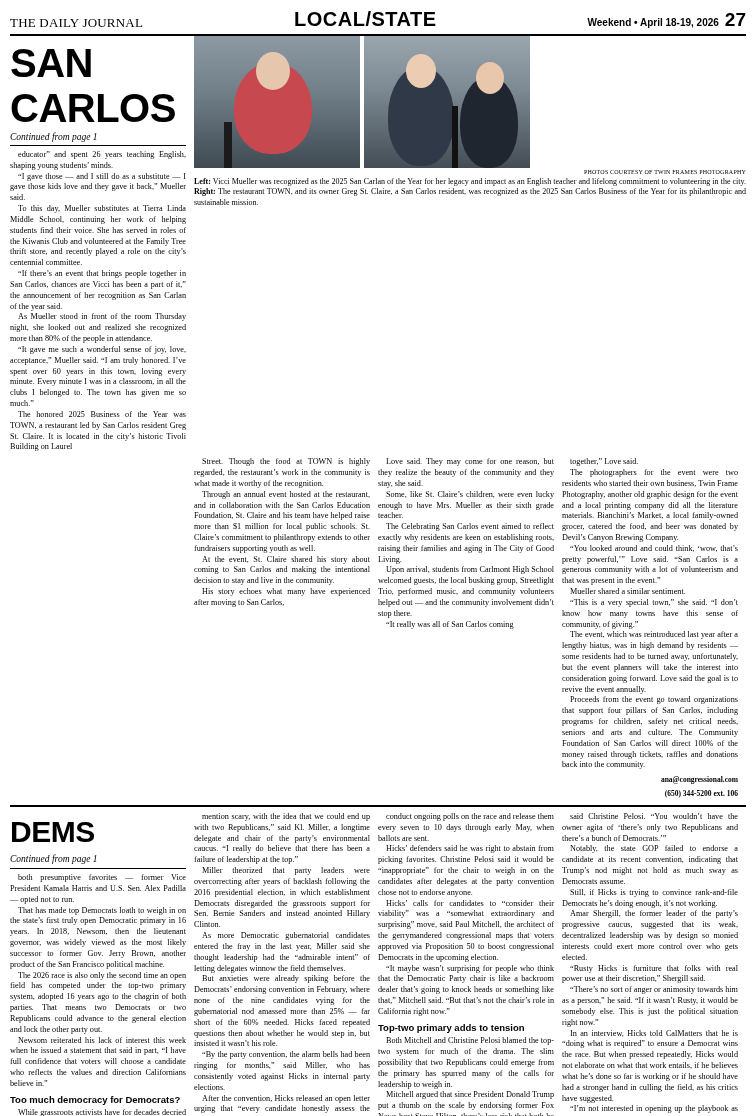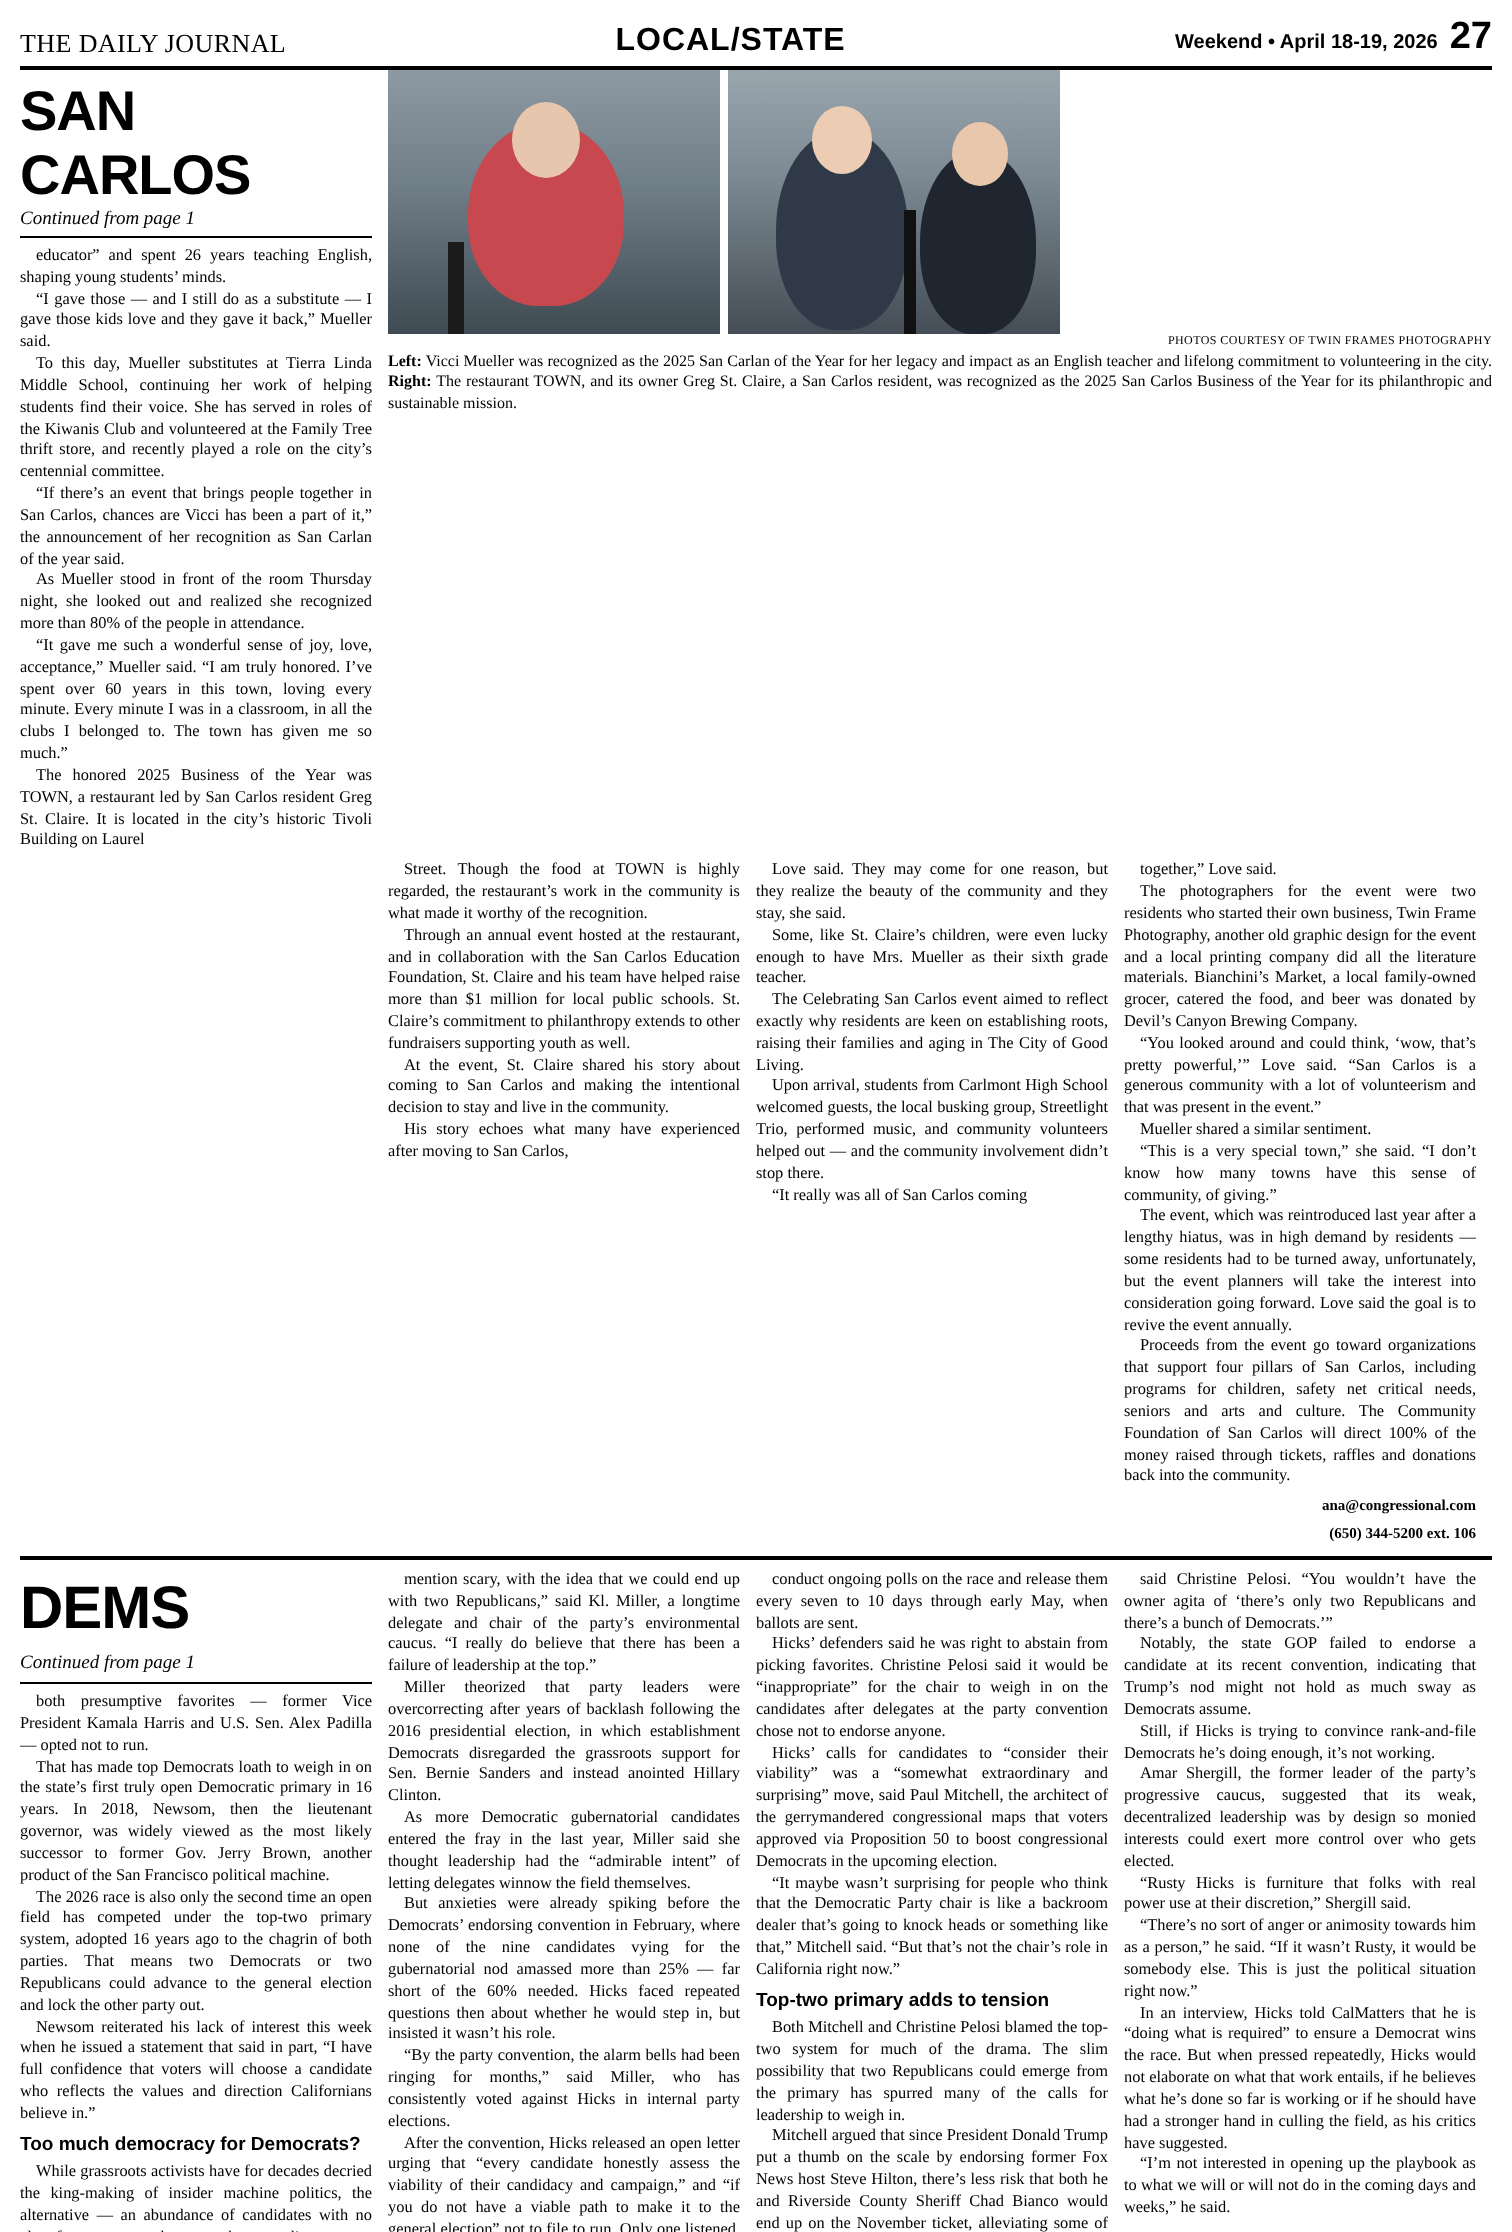--- a/index.html
+++ b/index.html
@@ -11,27 +11,27 @@
     font-family: "Liberation Serif", serif;
     color: #000;
     overflow: hidden;
   }
   .page { width:756px; height:996px; padding: 8px 10px; position: relative; }
 
   
   .masthead { display:flex; align-items:flex-end; justify-content:space-between;
     border-bottom: 2px solid #000; padding-bottom: 3px; }
   .mast-left { font-family:"Liberation Serif", serif; font-size: 13px; letter-spacing:.2px; }
-  .mast-center { font-family:"Liberation Sans", sans-serif; font-weight:bold; font-size: 16px; letter-spacing:.5px; }
+  .mast-center { font-family:"Liberation Sans", sans-serif; font-weight:bold; font-size: 20px; letter-spacing:.5px; }
   .mast-right { font-family:"Liberation Sans", sans-serif; font-size: 10px; font-weight:bold; display:flex; align-items:baseline; gap:6px;}
   .mast-page { font-size: 19px; font-weight:bold; }
 
   
   .story { border-bottom: 2px solid #000; padding-bottom:6px; }
-  .headline { font-family:"Liberation Sans", sans-serif; font-weight:bold; font-size: 28px; letter-spacing:-0.5px; margin: 5px 0 0 0; }
+  .headline { font-family:"Liberation Sans", sans-serif; font-weight:bold; font-size: 40px; letter-spacing:-0.5px; margin: 5px 0 0 0; }
   .contfrom { font-size: 9.5px; font-style:italic; margin: 1px 0 3px 0; }
   .rule { border-top:1px solid #000; margin: 2px 0 4px 0; }
 
   .s1-grid { display:flex; gap:8px; }
   .col { font-size: 8.2px; line-height: 1.32; text-align: justify; }
   .col p { margin: 0 0 0 0; text-indent: 8px; }
   .col p.first { text-indent: 8px; }
   .c1 { width: 176px; }
   .c2 { width: 176px; }
   .c3 { width: 176px; }

